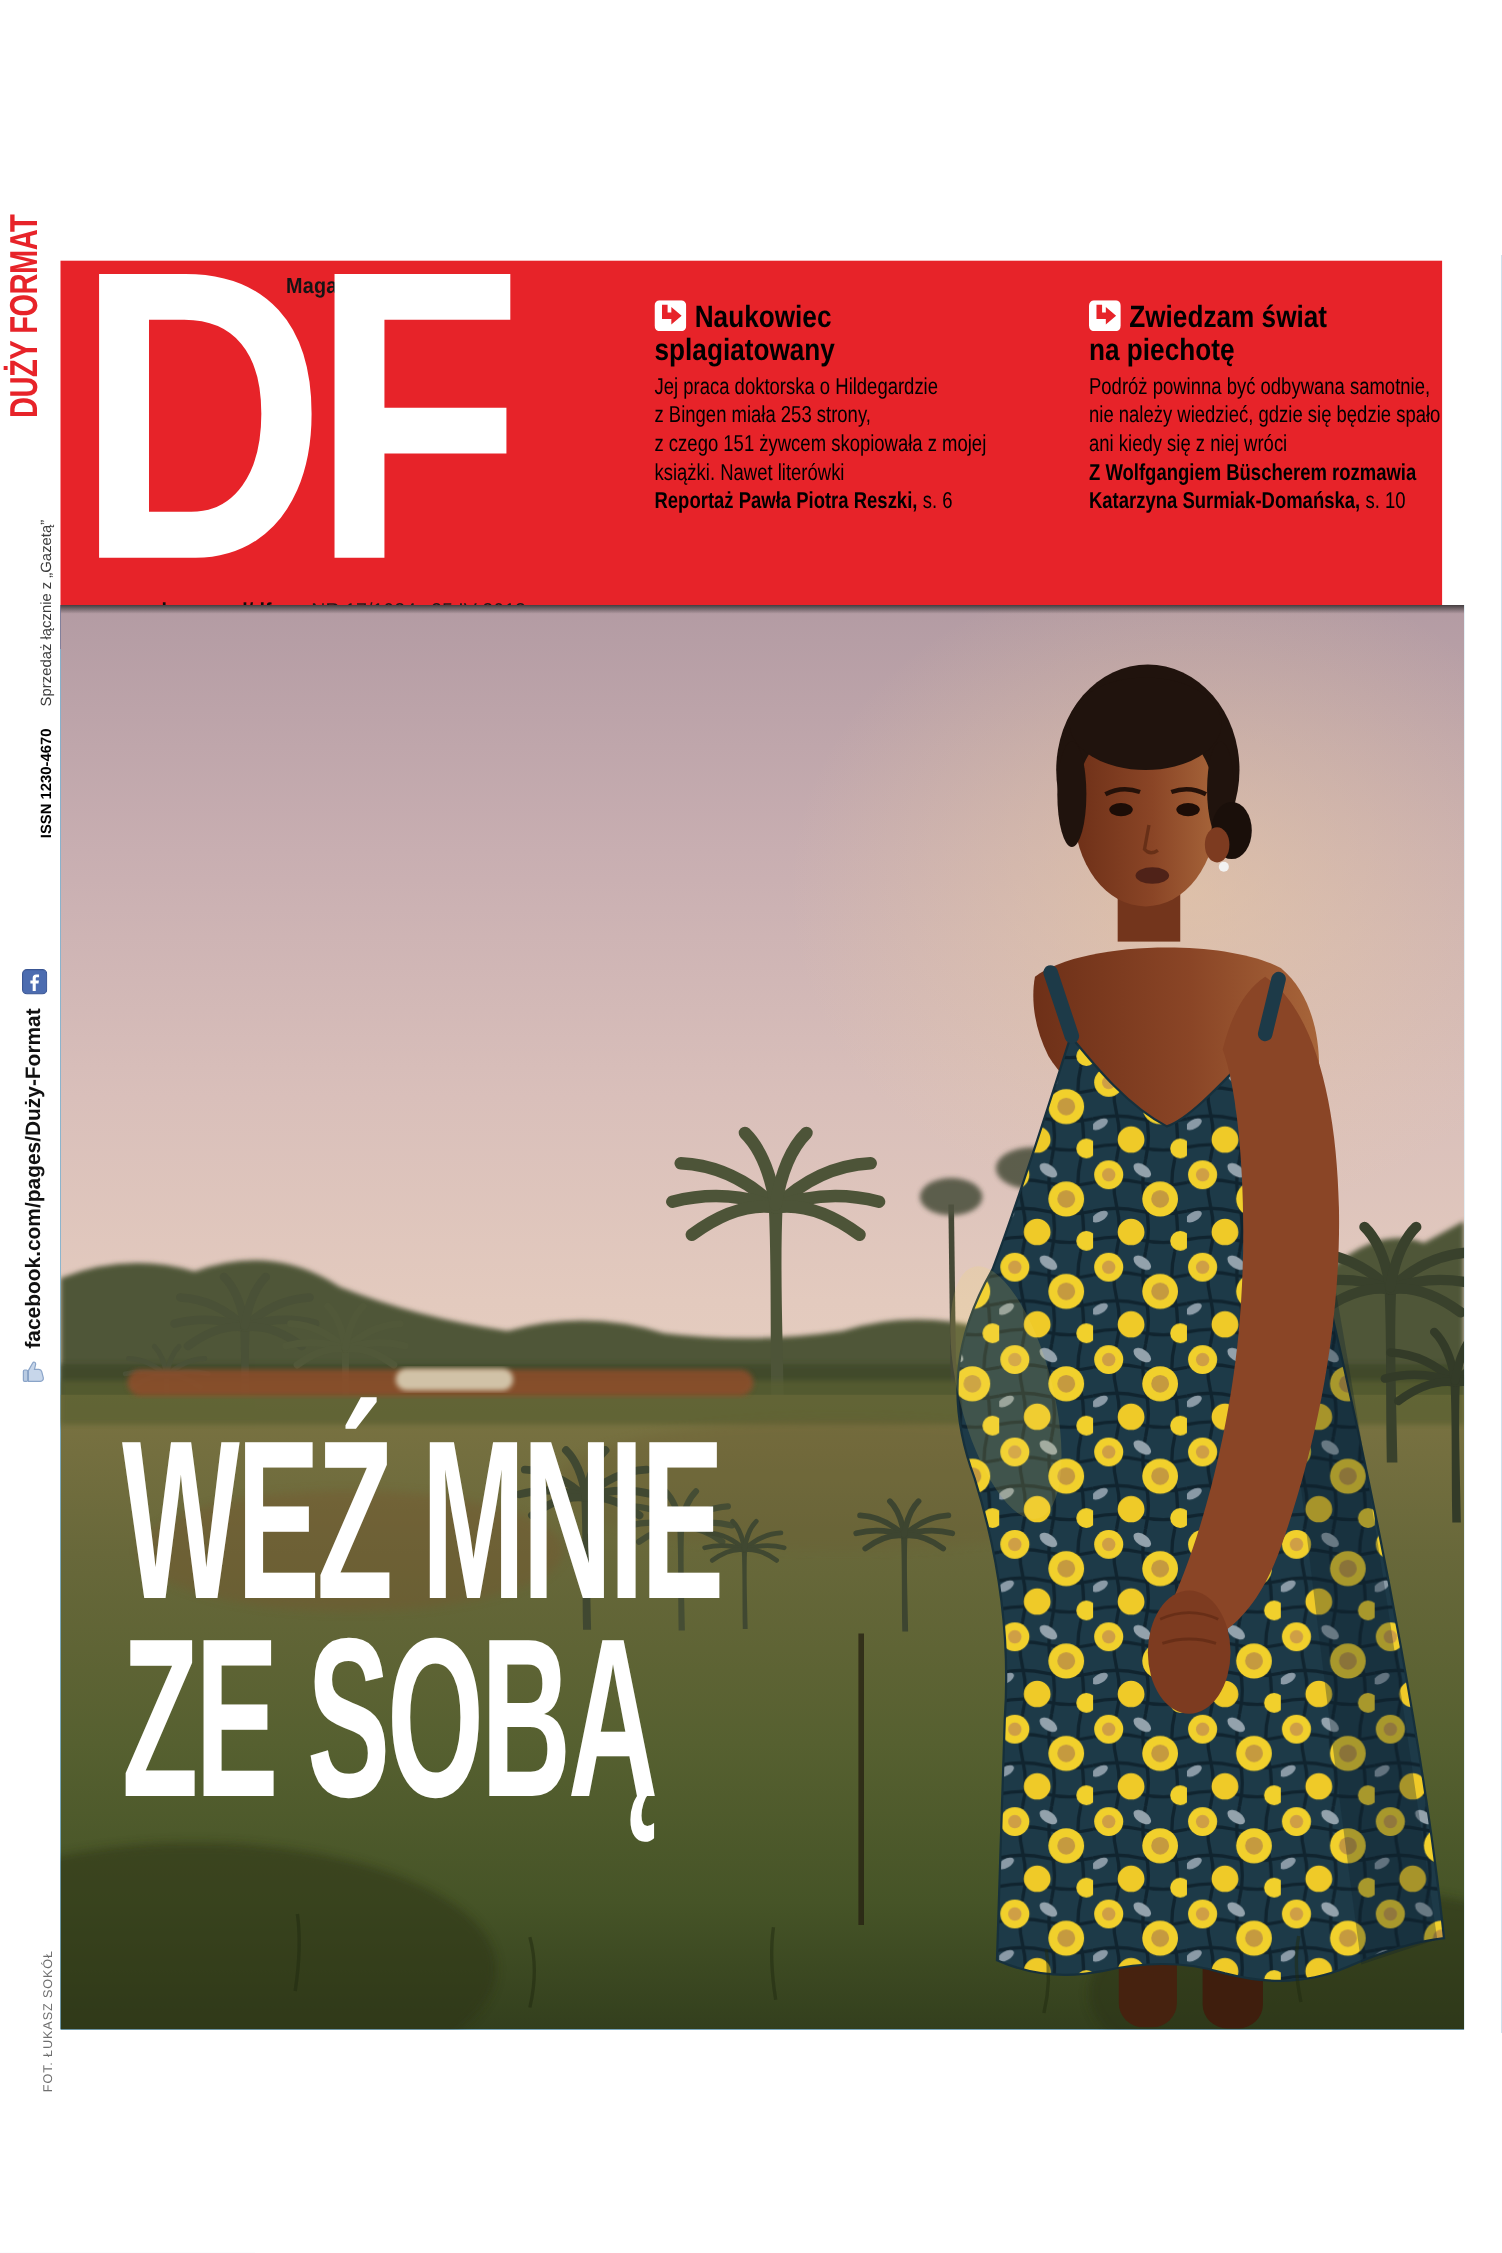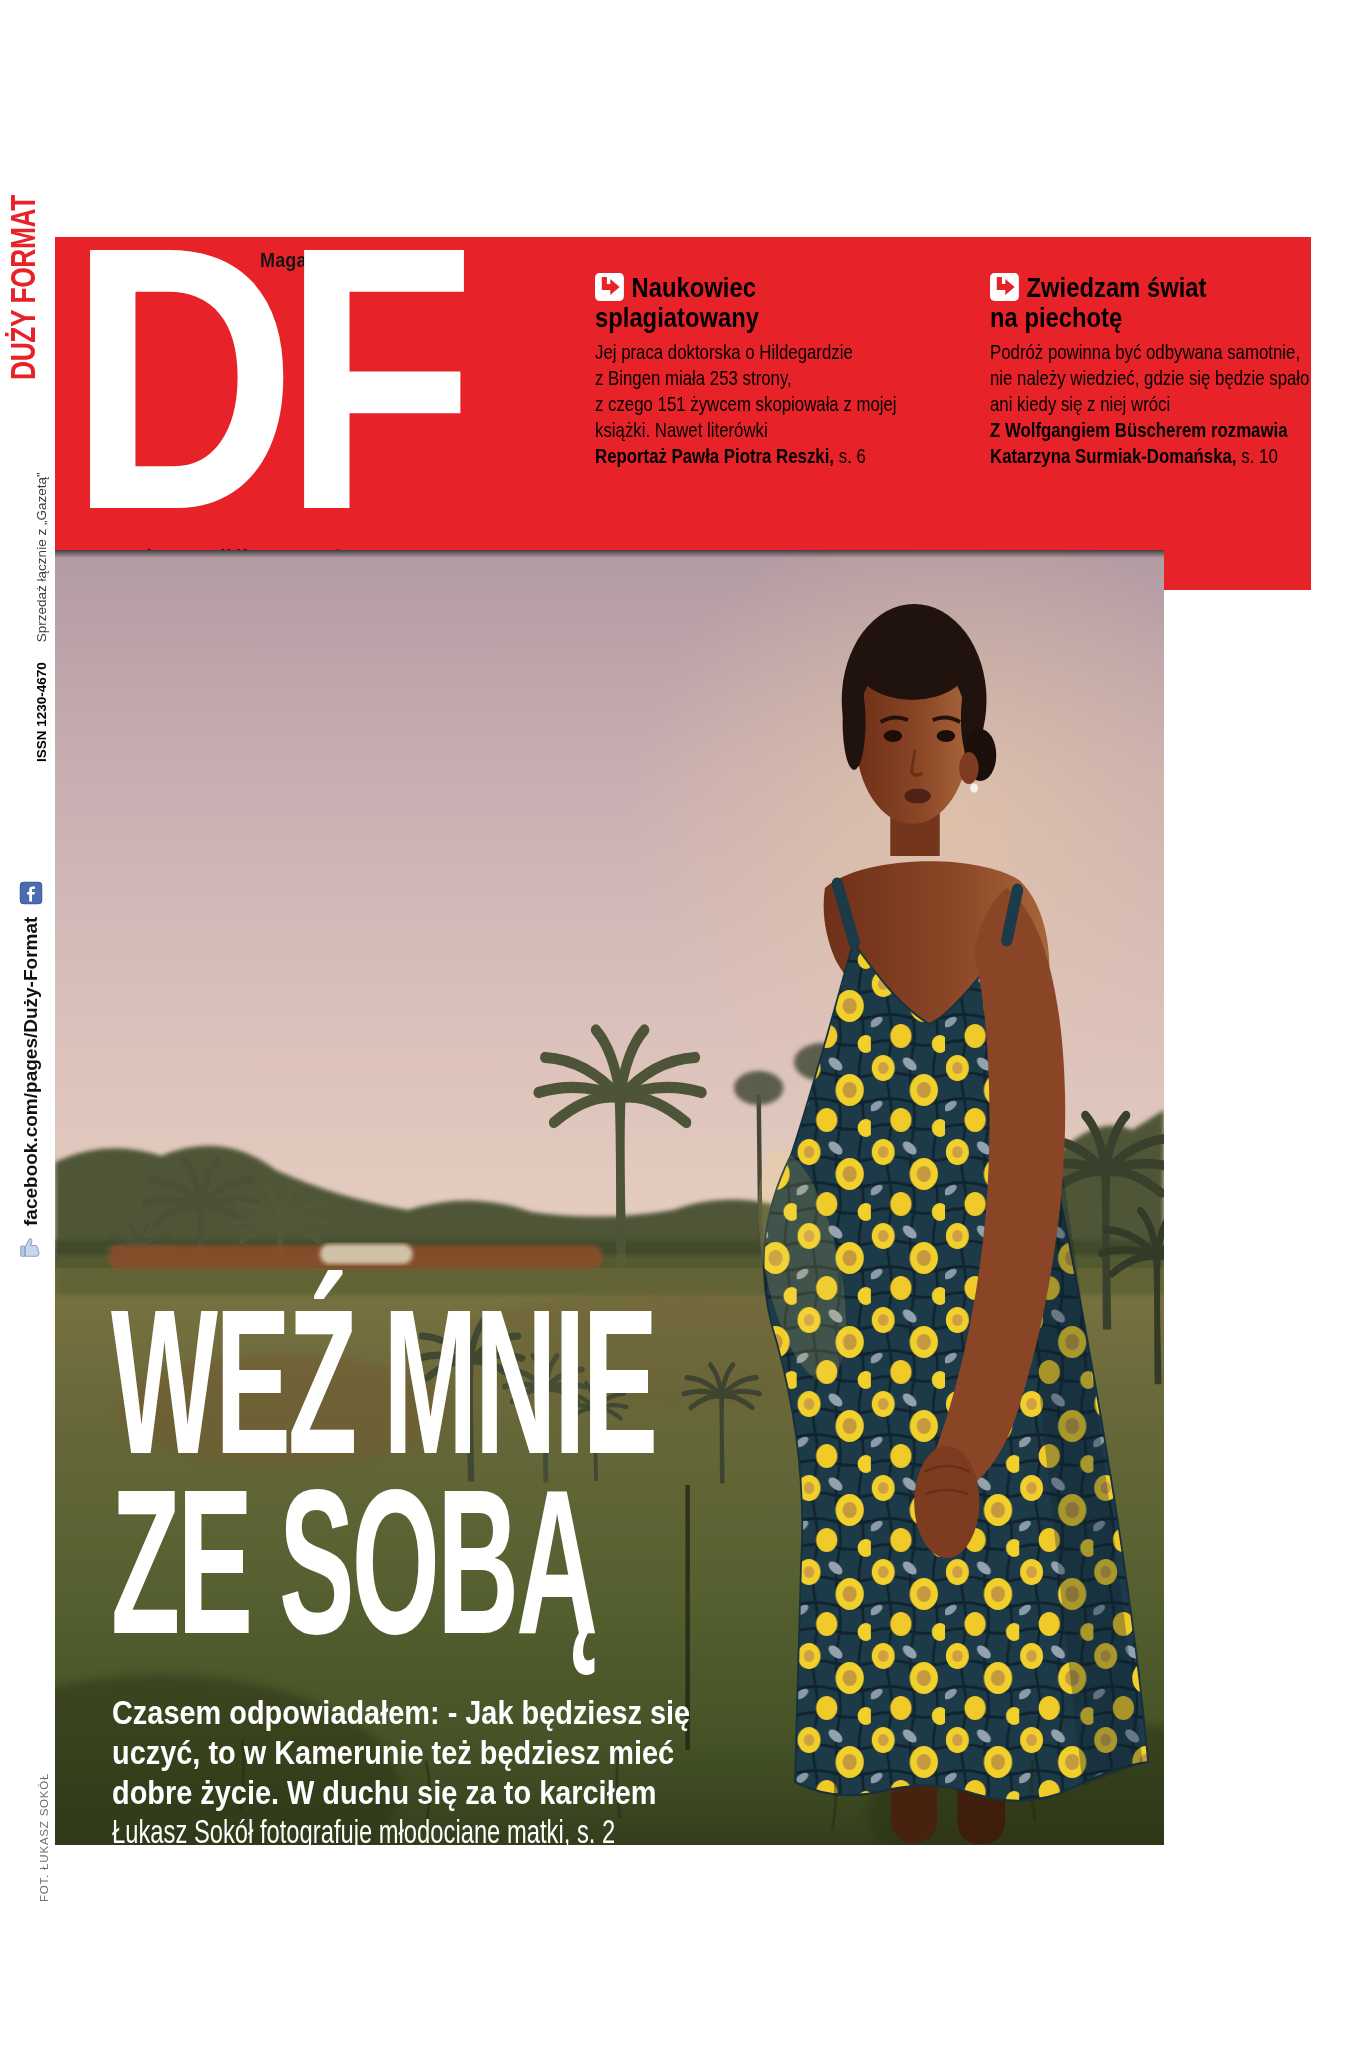--- a/index.html
+++ b/index.html
@@ -32,21 +32,21 @@
   .vert{position:absolute;transform-origin:0 0;transform:rotate(-90deg);white-space:nowrap;
         display:inline-flex;align-items:center;}
   .masthead-vert{left:3px;top:380px;font-size:30px;font-weight:bold;color:#e72329;
                  transform:rotate(-90deg) scale(.88,1.18);letter-spacing:-.5px;}
   .issn-vert{left:34px;top:762px;font-size:13.5px;color:#3c3c3c;}
   .issn-vert .issn{font-weight:bold;color:#000;margin-right:20px;}
   .fb-vert{left:15px;top:1262px;font-size:19px;font-weight:bold;color:#111;gap:10px;}
   .fot-vert{left:38px;top:1902px;font-size:11.5px;color:#6f6f6f;letter-spacing:.8px;}
   .unrot{display:inline-block;transform:rotate(90deg);}
   
-  .photo{position:absolute;left:55px;top:550px;width:1109px;height:1295px;overflow:hidden;
+  .photo{position:absolute;left:55px;top:550px;width:1276px;height:1295px;overflow:hidden;
          background:#0369a1;}
   .photo svg.scene{position:absolute;left:0;top:0;width:100%;height:100%;display:block;}
   .banner-shadow{position:absolute;left:0;top:0;width:100%;height:8px;
                  background:linear-gradient(rgba(25,25,25,.72),rgba(25,25,25,0));}
   .headline{position:absolute;left:56px;top:742px;color:#fff;font-weight:bold;font-size:206px;
             line-height:180px;letter-spacing:-5px;transform:scaleX(.55);transform-origin:0 0;
             white-space:nowrap;}
   .headline .hl{display:block;}
   .subhead{position:absolute;left:57px;top:1142px;color:#fff;font-size:34px;font-weight:bold;
            line-height:40px;white-space:nowrap;}
@@ -275,21 +275,15 @@
       </g>
     </svg>
 
     <div class="banner-shadow"></div>
 
     <div class="headline">
       <span class="hl">WEŹ MNIE</span>
       <span class="hl">ZE SOBĄ</span>
     </div>
 
-    <div class="subhead">
-      <span class="sb">Czasem odpowiadałem: - Jak będziesz się</span>
-      <span class="sb">uczyć, to w Kamerunie też będziesz mieć</span>
-      <span class="sb">dobre życie. W duchu się za to karciłem</span>
-      <span class="sl">Łukasz Sokół fotografuje młodociane matki, s. 2</span>
-    </div>
   </div>
 
 </div>
 
 </body></html>

